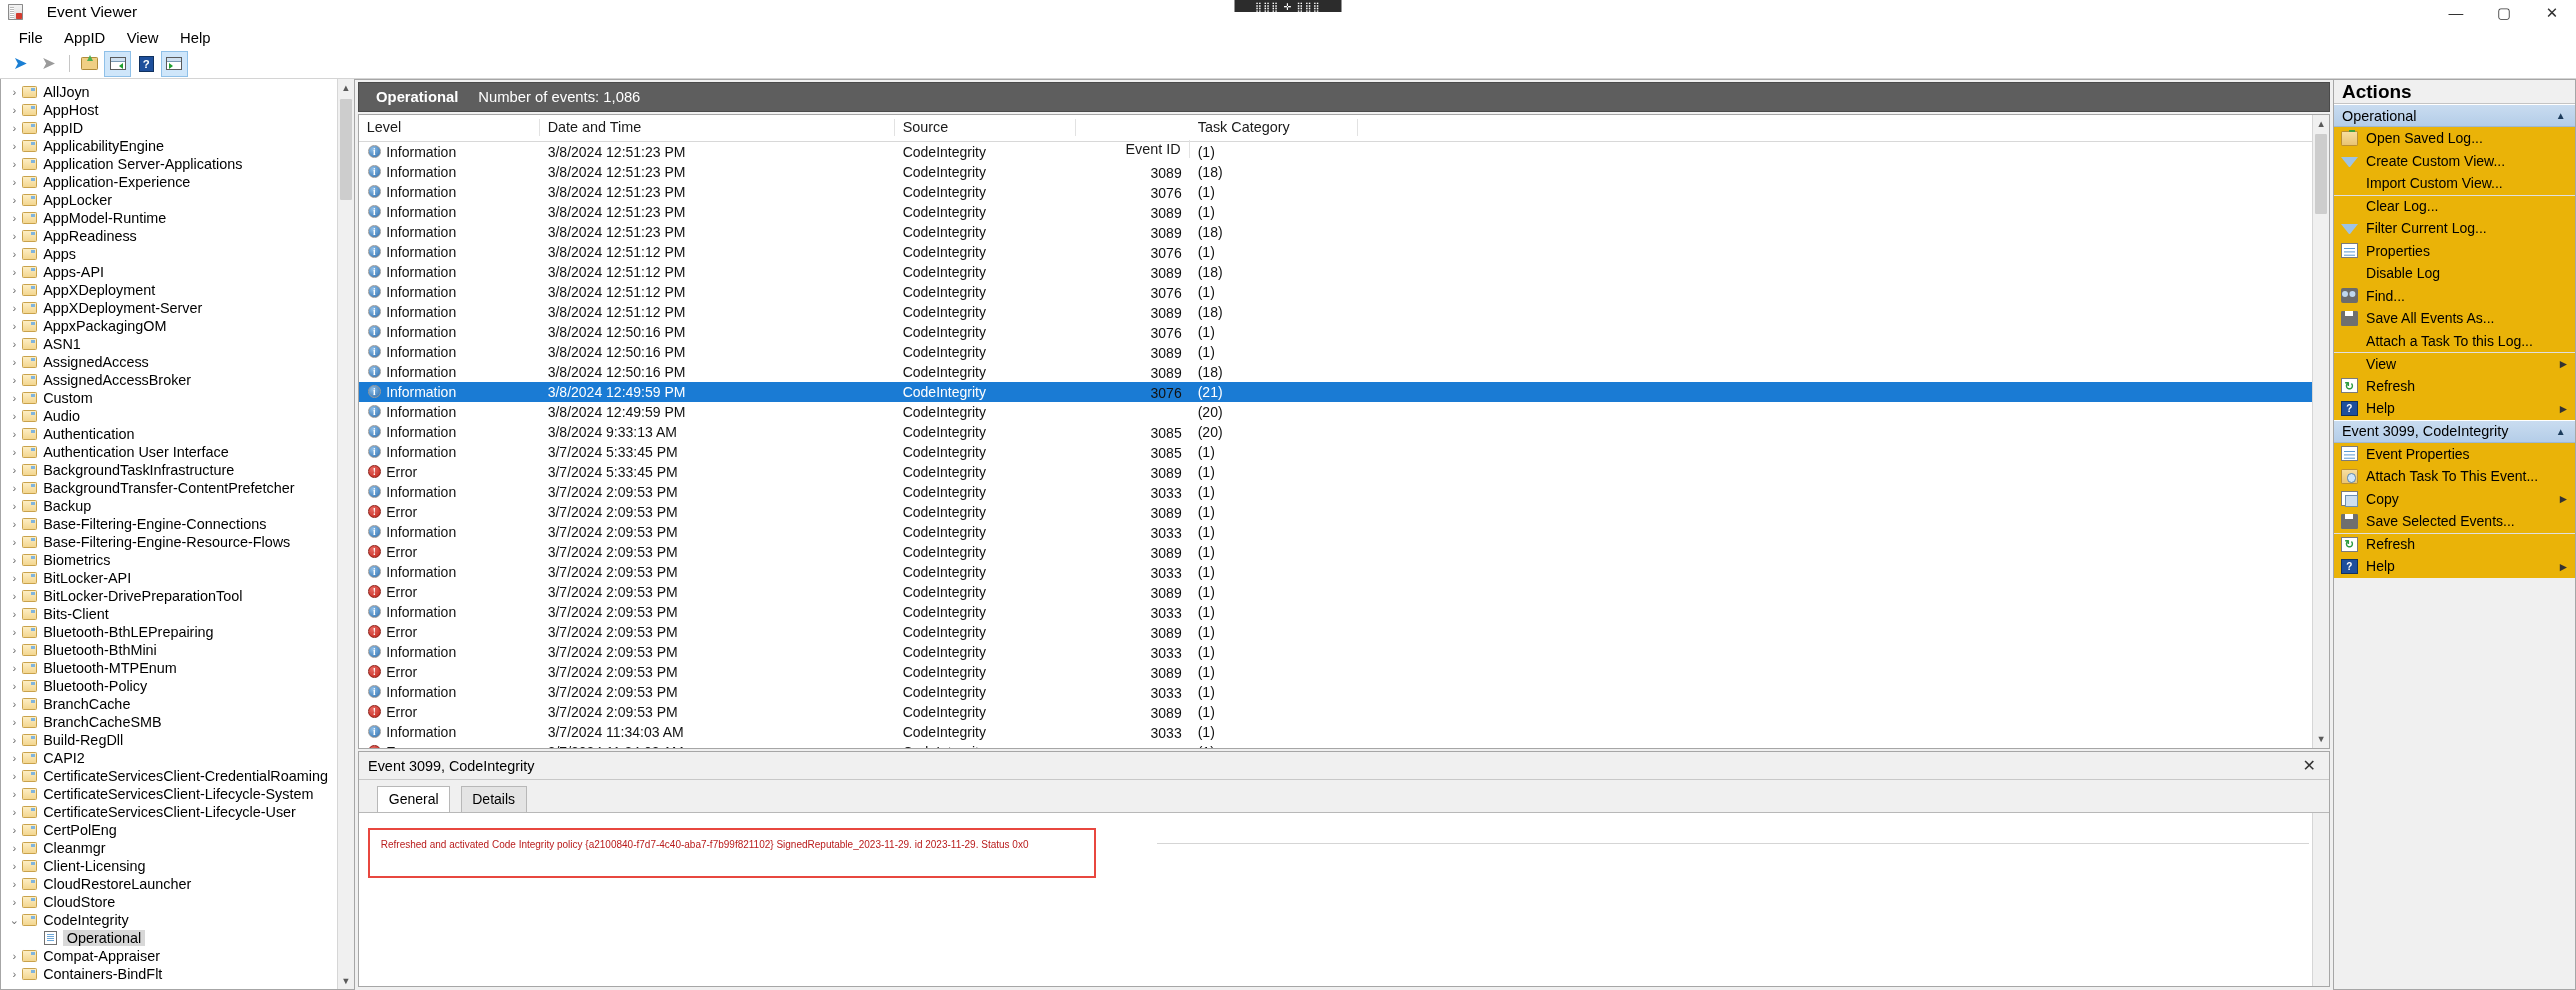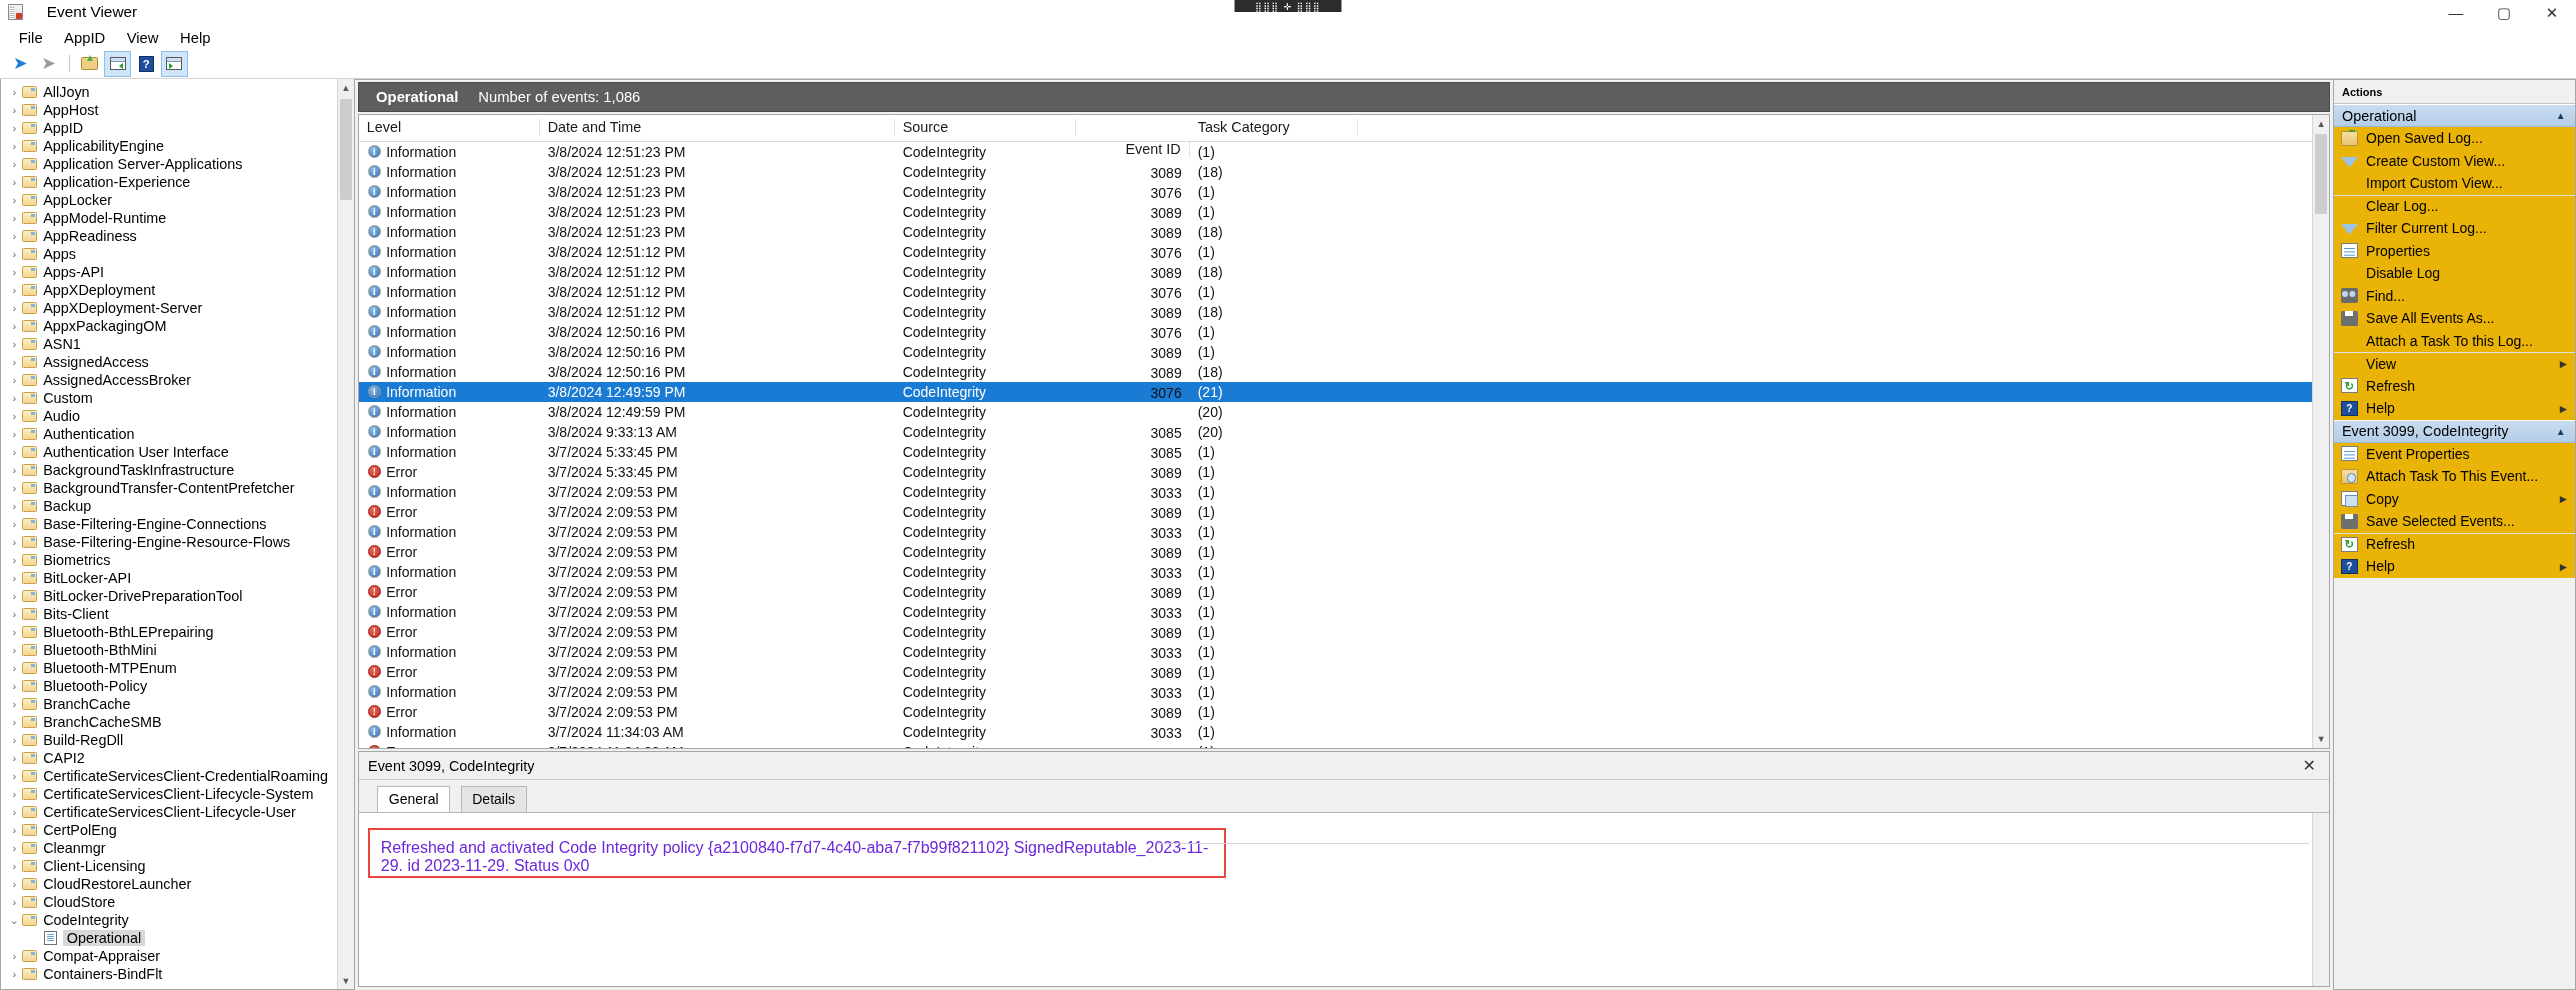--- a/index.html
+++ b/index.html
@@ -242,43 +242,43 @@
   }
   .tab.active { background: #ffffff; position: relative; top: 0.7px; }
   .detail-body {
     flex: 1; margin: 0 0 0 0; background: #ffffff;
     border-top: 0.7px solid #b8b8b8; position: relative; display: flex;
   }
   .msg-box {
     margin: 14.8px 0 0 9.4px;
     border: 2.7px solid #e8473f;
     padding: 9.4px 10.7px;
-    width: 858px; height: 50px;
-    font-size: 16px; color: #6d28d9;
+    width: 728px; height: 50px;
+    font-size: 10px; color: #b91c1c;
     background: #ffffff;
     overflow: hidden;
   }
   .detail-side {
     position: absolute; left: 798px; top: 29.5px; right: 20px;
     border-top: 0.7px solid #d5d5d5;
   }
   .detail-scrollbar {
     position: absolute; right: 0; top: 0; bottom: 0; width: 17.4px;
     background: #f0f0f0; border-left: 0.7px solid #d6d6d6;
   }
 
   
   .actions-pane {
     width: 243px; background: #f0f0f0;
     border: 0.7px solid #a6a6a6; border-top: 0.7px solid #a6a6a6;
     display: flex; flex-direction: column; overflow: hidden;
   }
   .actions-title {
     height: 24px; display: flex; align-items: center; padding-left: 8px;
-    font-weight: bold; font-size: 11px;
+    font-weight: bold; font-size: 19px;
     background: #f0f0f0; border-bottom: 0.7px solid #c4c4c4;
   }
   .act-group-head {
     height: 23px; display: flex; align-items: center; justify-content: space-between;
     padding: 0 9.4px 0 8px; font-size: 14.4px;
     background: linear-gradient(#c9dcf0, #b4cde8);
     border-top: 0.7px solid #ffffff; border-bottom: 0.7px solid #9fb8d2;
   }
   .act-caret { font-size: 10px; color: #1c3c5c; }
   .act-list { background: #eab308; }

